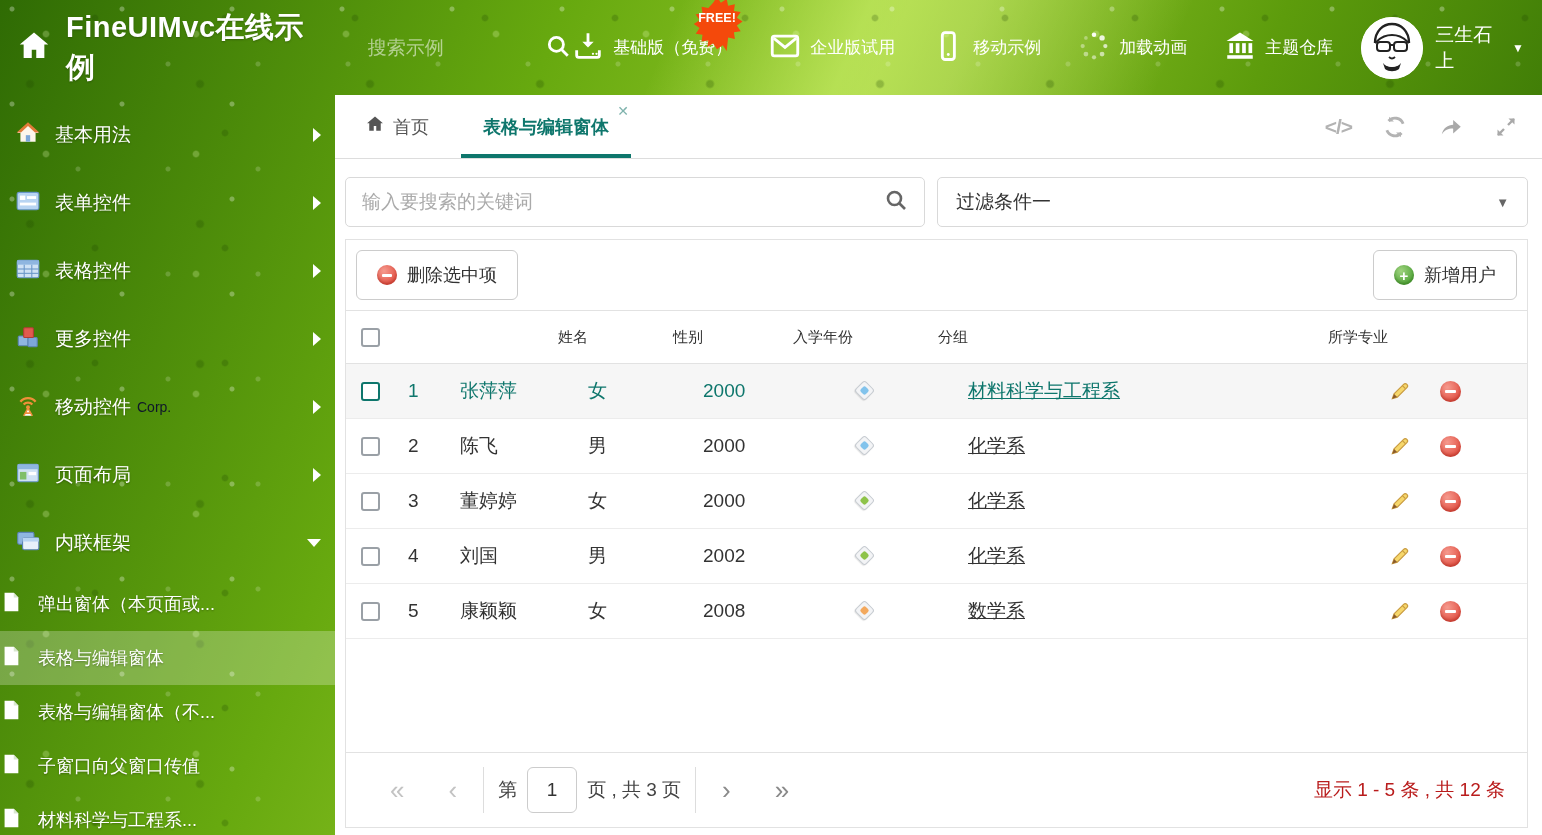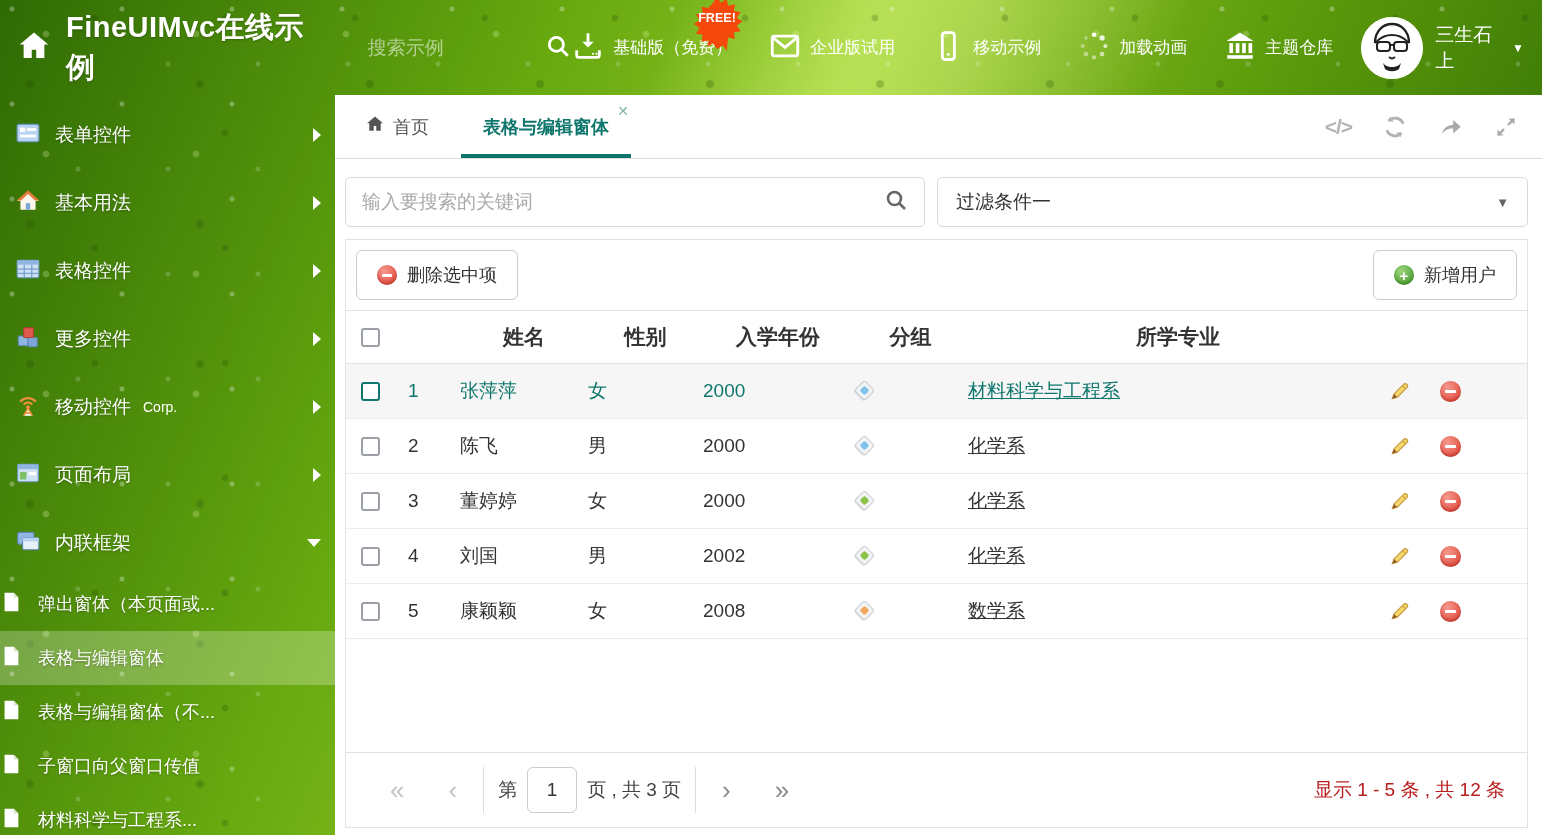--- a/index.html
+++ b/index.html
@@ -32,21 +32,21 @@
   .hdr-user { display:flex; align-items:center; gap:12px; margin-left:28px; cursor:pointer; }
   .avatar { width:62px; height:62px; border-radius:50%; background:#fff; overflow:hidden; flex:0 0 auto; }
   .hdr-user-name { font-size:19px; }
   .hdr-caret { font-size:12px; margin-left:2px; }
 
   
   .app { display:flex; height:740px; }
   .sidebar { width:335px; flex:0 0 335px; padding-top:6px; color:#fff; overflow:hidden; }
   .side-item { height:68px; display:flex; align-items:center; padding:0 14px 0 15px; cursor:pointer; font-size:19px; }
   .side-item .lbl { margin-left:14px; text-shadow:0 1px 2px rgba(0,0,0,.3); }
-  .side-item .corp { color:#ffffff; font-size:14px; margin-left:12px;text-align:right; }
+  .side-item .corp { color:#0f172a; font-size:14px; margin-left:6px;text-align:right; }
   .side-arrow { margin-left:auto; width:0; height:0; }
   .arrow-right { border-left:8px solid #fff; border-top:7px solid transparent; border-bottom:7px solid transparent; }
   .arrow-down { border-top:8px solid #fff; border-left:7px solid transparent; border-right:7px solid transparent; }
   .side-child { height:54px; display:flex; align-items:center; cursor:pointer; font-size:18px; }
   .side-child .lbl { margin-left:16px; text-shadow:0 1px 2px rgba(0,0,0,.3); white-space:nowrap; }
   .side-child.selected { background:rgba(255,255,255,.25); }
 
   .main { flex:1; background:#fff; display:flex; flex-direction:column; }
 
   
@@ -73,21 +73,21 @@
   .btn { height:50px; border:1px solid #ccc; border-radius:6px; background:#fff; display:flex; align-items:center; gap:10px; padding:0 20px; font-size:18px; color:#333; cursor:pointer; }
   .btn-right { margin-left:auto; }
   .circle-ic { width:20px; height:20px; border-radius:50%; display:flex; align-items:center; justify-content:center; flex:0 0 auto; }
   .minus-red { background:radial-gradient(circle at 35% 30%, #f59a8e, #e4574a 70%); box-shadow:inset 0 -2px 3px rgba(140,20,10,.4); }
   .plus-green { background:radial-gradient(circle at 35% 30%, #9fd37f, #57a83e 70%); box-shadow:inset 0 -2px 3px rgba(30,90,10,.4); }
   .minus-red::after { content:""; width:10px; height:3px; background:#fff; border-radius:1px; }
   .plus-green::before { content:""; position:absolute; } 
   .plus-glyph { color:#fff; font-size:15px; font-weight:bold; line-height:1; }
 
   table.grid { width:100%; border-collapse:collapse; border-top:1px solid #e2e2e2; }
-  table.grid th { font-weight:bold; text-align:center; font-size:21px; color:#333; height:53px; border-bottom:1px solid #e2e2e2; }
+  table.grid th { font-weight:normal; text-align:right; font-size:15px; color:#333; height:53px; border-bottom:1px solid #e2e2e2; }
   table.grid td { height:55px; border-bottom:1px solid #ececec; font-size:19px; color:#333; }
   tr.selected td { background:#f6f6f6; color:#0e766c; }
   tr.selected .cbx { border-color:#0e766c; }
   tr.selected .major-link { color:#0e766c; }
   .cbx { width:19px; height:19px; border:2px solid #9aa0a6; border-radius:3px; background:#fff; margin-left:15px; cursor:pointer; }
   .major-link { text-decoration:underline; cursor:pointer; color:#333; }
   .tagwrap { width:22px; height:22px; display:inline-flex; align-items:center; justify-content:center; }
   .tag { width:15px; height:15px; border:1px solid #c6cbd1; background:#f3f4f6; border-radius:3px; transform:rotate(45deg); position:relative; display:block; box-shadow:0 1px 1px rgba(0,0,0,.12); }
   .tag-core { position:absolute; left:3px; top:3px; right:3px; bottom:3px; border-radius:2px; }
   .row-ic { display:inline-flex; cursor:pointer; vertical-align:middle; }
@@ -210,35 +210,35 @@
     <span class="hdr-user-name">三生石上</span>
     <span class="hdr-caret">▼</span>
   </div>
 </div>
 
 <div class="app">
 
   <div class="sidebar">
     <div class="side-item">
       <span><svg width="26" height="26" viewBox="0 0 24 24">
+            <path d="M12 3 2 12h3v8h14v-8h3z" fill="#fdf6ec"></path>
+            <path d="M12 2 1.5 11.5h4L12 5.5l6.5 6h4z" fill="#e07b39"></path>
+            <rect x="10" y="14" width="4" height="6" fill="#7da7d9"></rect>
+          </svg></span>
+      <span class="lbl">基本用法</span>
+      <span class="side-arrow arrow-right"></span>
+    </div>
+    <div class="side-item">
+      <span><svg width="26" height="26" viewBox="0 0 24 24">
             <rect x="2" y="4" width="20" height="16" rx="2" fill="#b8d4f2" stroke="#6a97c9"></rect>
             <rect x="4.5" y="7" width="5" height="4" fill="#fff"></rect>
             <rect x="11" y="7.5" width="8.5" height="2.6" fill="#fff"></rect>
             <rect x="4.5" y="13.5" width="15" height="2.6" fill="#fff"></rect>
           </svg></span>
       <span class="lbl">表单控件</span>
-      <span class="side-arrow arrow-right"></span>
-    </div>
-    <div class="side-item">
-      <span><svg width="26" height="26" viewBox="0 0 24 24">
-            <path d="M12 3 2 12h3v8h14v-8h3z" fill="#fdf6ec"></path>
-            <path d="M12 2 1.5 11.5h4L12 5.5l6.5 6h4z" fill="#e07b39"></path>
-            <rect x="10" y="14" width="4" height="6" fill="#7da7d9"></rect>
-          </svg></span>
-      <span class="lbl">基本用法</span>
       <span class="side-arrow arrow-right"></span>
     </div>
     <div class="side-item">
       <span><svg width="26" height="26" viewBox="0 0 24 24">
             <rect x="2" y="4" width="20" height="16" rx="1.5" fill="#cfe2f5" stroke="#6a97c9"></rect>
             <rect x="2" y="4" width="20" height="4" fill="#8fb6e0"></rect>
             <line x1="2" y1="12" x2="22" y2="12" stroke="#6a97c9"></line>
             <line x1="2" y1="16" x2="22" y2="16" stroke="#6a97c9"></line>
             <line x1="8.5" y1="8" x2="8.5" y2="20" stroke="#6a97c9"></line>
             <line x1="15.5" y1="8" x2="15.5" y2="20" stroke="#6a97c9"></line>

